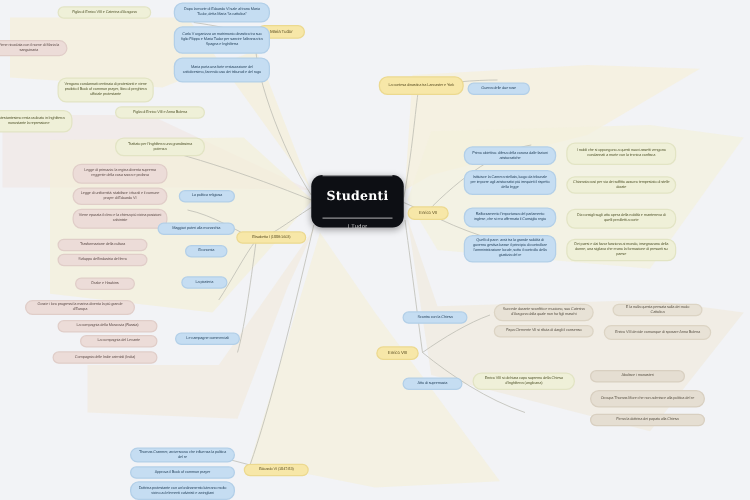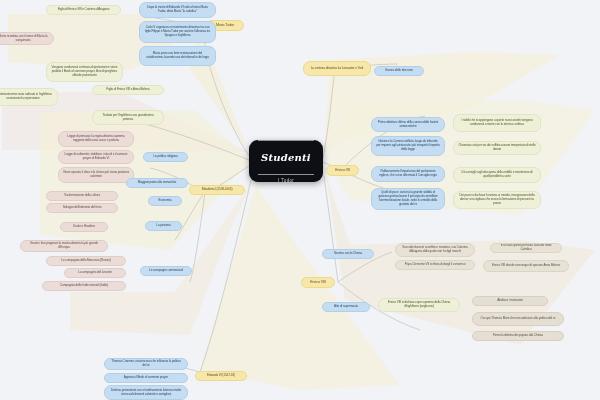--- a/index.html
+++ b/index.html
@@ -34,21 +34,21 @@
   .t7{font-size:3.6px;}
 
   
   #root-node{
     position:absolute;left:249px;top:140px;width:74px;height:42px;
     background:#0d0f14;border-radius:9px;
     display:flex;flex-direction:column;align-items:center;justify-content:center;
     box-shadow:0 2px 6px rgba(0,0,0,.35);
   }
   #root-title{
-    color:#fff;font-family:"DejaVu Serif", serif;font-style:italic;font-weight:bold;
+    color:#fff;font-family:"DejaVu Serif", serif;font-weight:bold;
     font-size:10px;letter-spacing:.2px;
     border-top:1px solid rgba(255,255,255,.55);
     border-bottom:1px solid rgba(255,255,255,.55);
     padding:11px 3px;
   }
   #root-sub{color:#c9c9c9;font-size:4.5px;margin-top:3px;letter-spacing:.3px;}
 </style>
 </head>
 <body>
 

